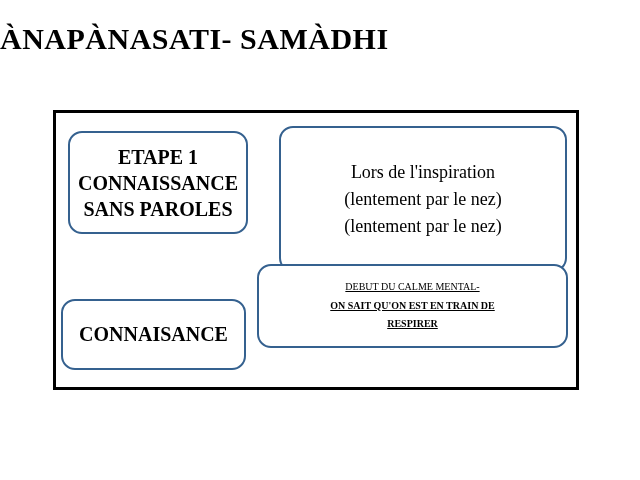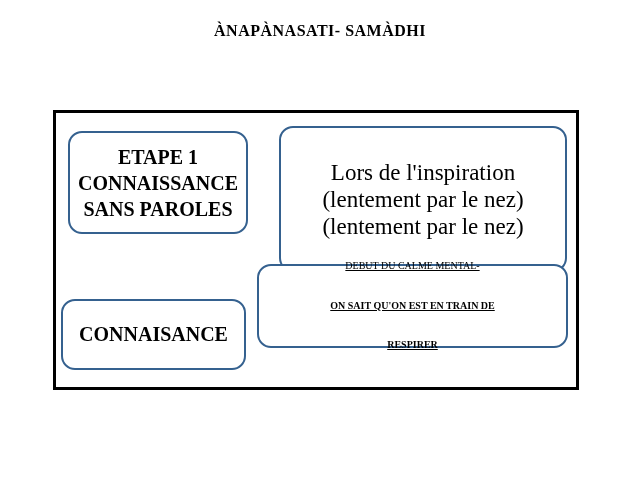--- a/index.html
+++ b/index.html
@@ -14,22 +14,21 @@
     background:var(--bg);
     color:var(--text);
     font-family:"Liberation Serif","DejaVu Serif",serif;
     position:relative;
     overflow:hidden;
   }
   .title{
     position:absolute;
     left:0; top:22px;
     width:640px;
-    text-align:center;
-    font-size:16px;
+    font-size:30px;
     font-weight:bold;
     letter-spacing:0.5px;
     color:var(--text);
   }
   .frame{
     position:absolute;
     left:53px; top:110px;
     width:526px; height:280px;
     border:3px solid var(--frame-border);
     background:transparent;
@@ -39,28 +38,28 @@
     border:2px solid var(--box-border);
     border-radius:14px;
     background:var(--bg);
     display:flex;
     flex-direction:column;
     justify-content:center;
     align-items:center;
     text-align:center;
   }
   .box .line{width:100%;}
-  .bold{font-weight:bold;margin-top:21px;}
+  .bold{font-weight:bold;}
   .box-etape1{
     left:68px; top:131px; width:180px; height:103px;
     font-size:20px; font-weight:bold; line-height:26px;text-align:center;
   }
   .box-respiration{
     left:279px; top:126px; width:288px; height:146px;
-    font-size:23px; line-height:27px;
+    font-size:18px; line-height:27px;
   }
   .box-connaisance{
     left:61px; top:267px; width:185px; height:71px;
     font-size:20px; font-weight:bold; line-height:25px;margin-top:32px;
   }
   .box-calme{
     left:257px; top:264px; width:311px; height:84px;
     font-size:10px; line-height:18.5px;text-decoration:underline;
   }
 </style>

